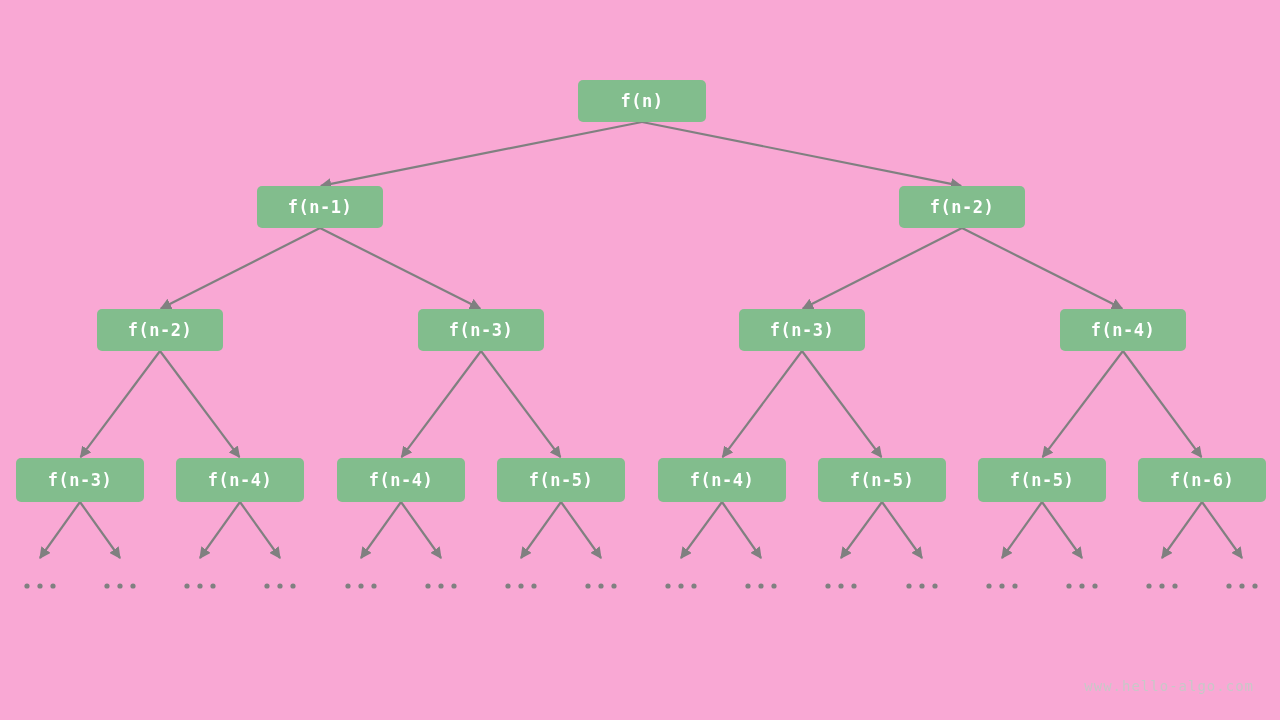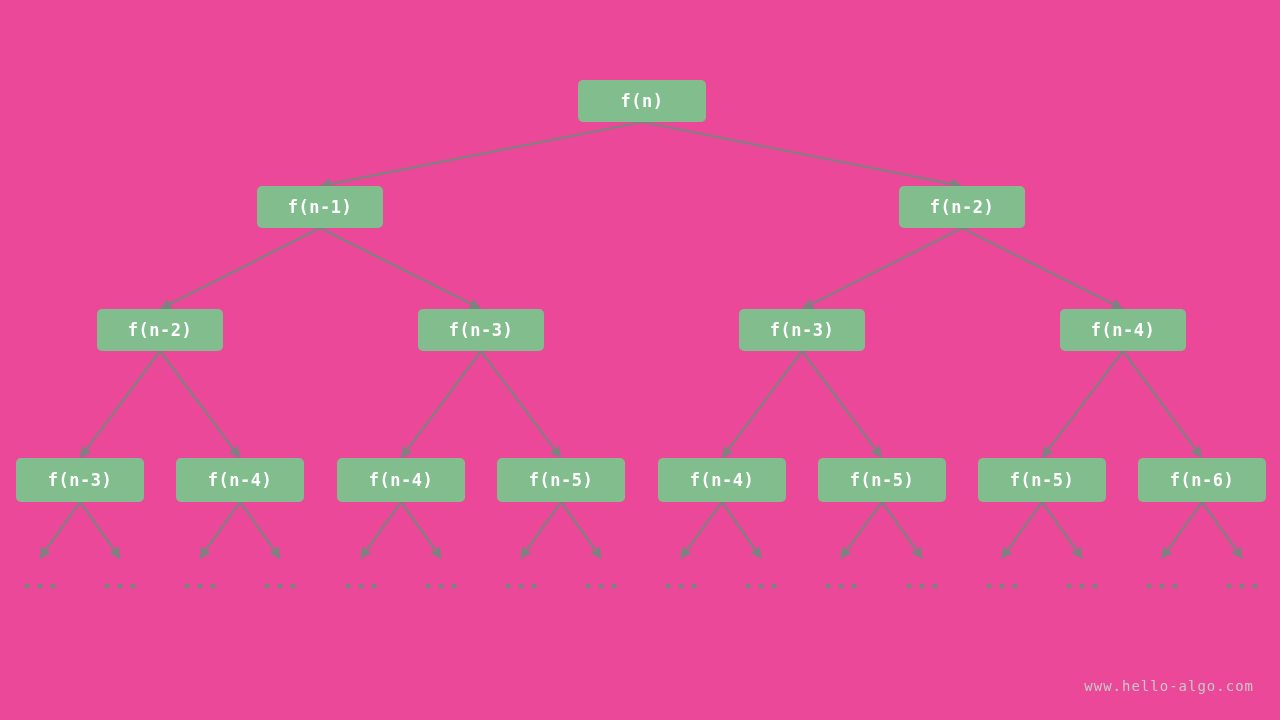--- a/index.html
+++ b/index.html
@@ -10,21 +10,21 @@
   body {
     width: 1280px;
     height: 720px;
     overflow: hidden;
     font-family: "DejaVu Sans Mono", "Liberation Mono", monospace;
   }
   #diagram-root {
     position: relative;
     width: 1280px;
     height: 720px;
-    background: #ec4899;
+    background: #f9a8d4;
   }
   svg#tree-canvas {
     position: absolute;
     top: 0;
     left: 0;
     width: 1280px;
     height: 720px;
     display: block;
   }
   .node-box {

